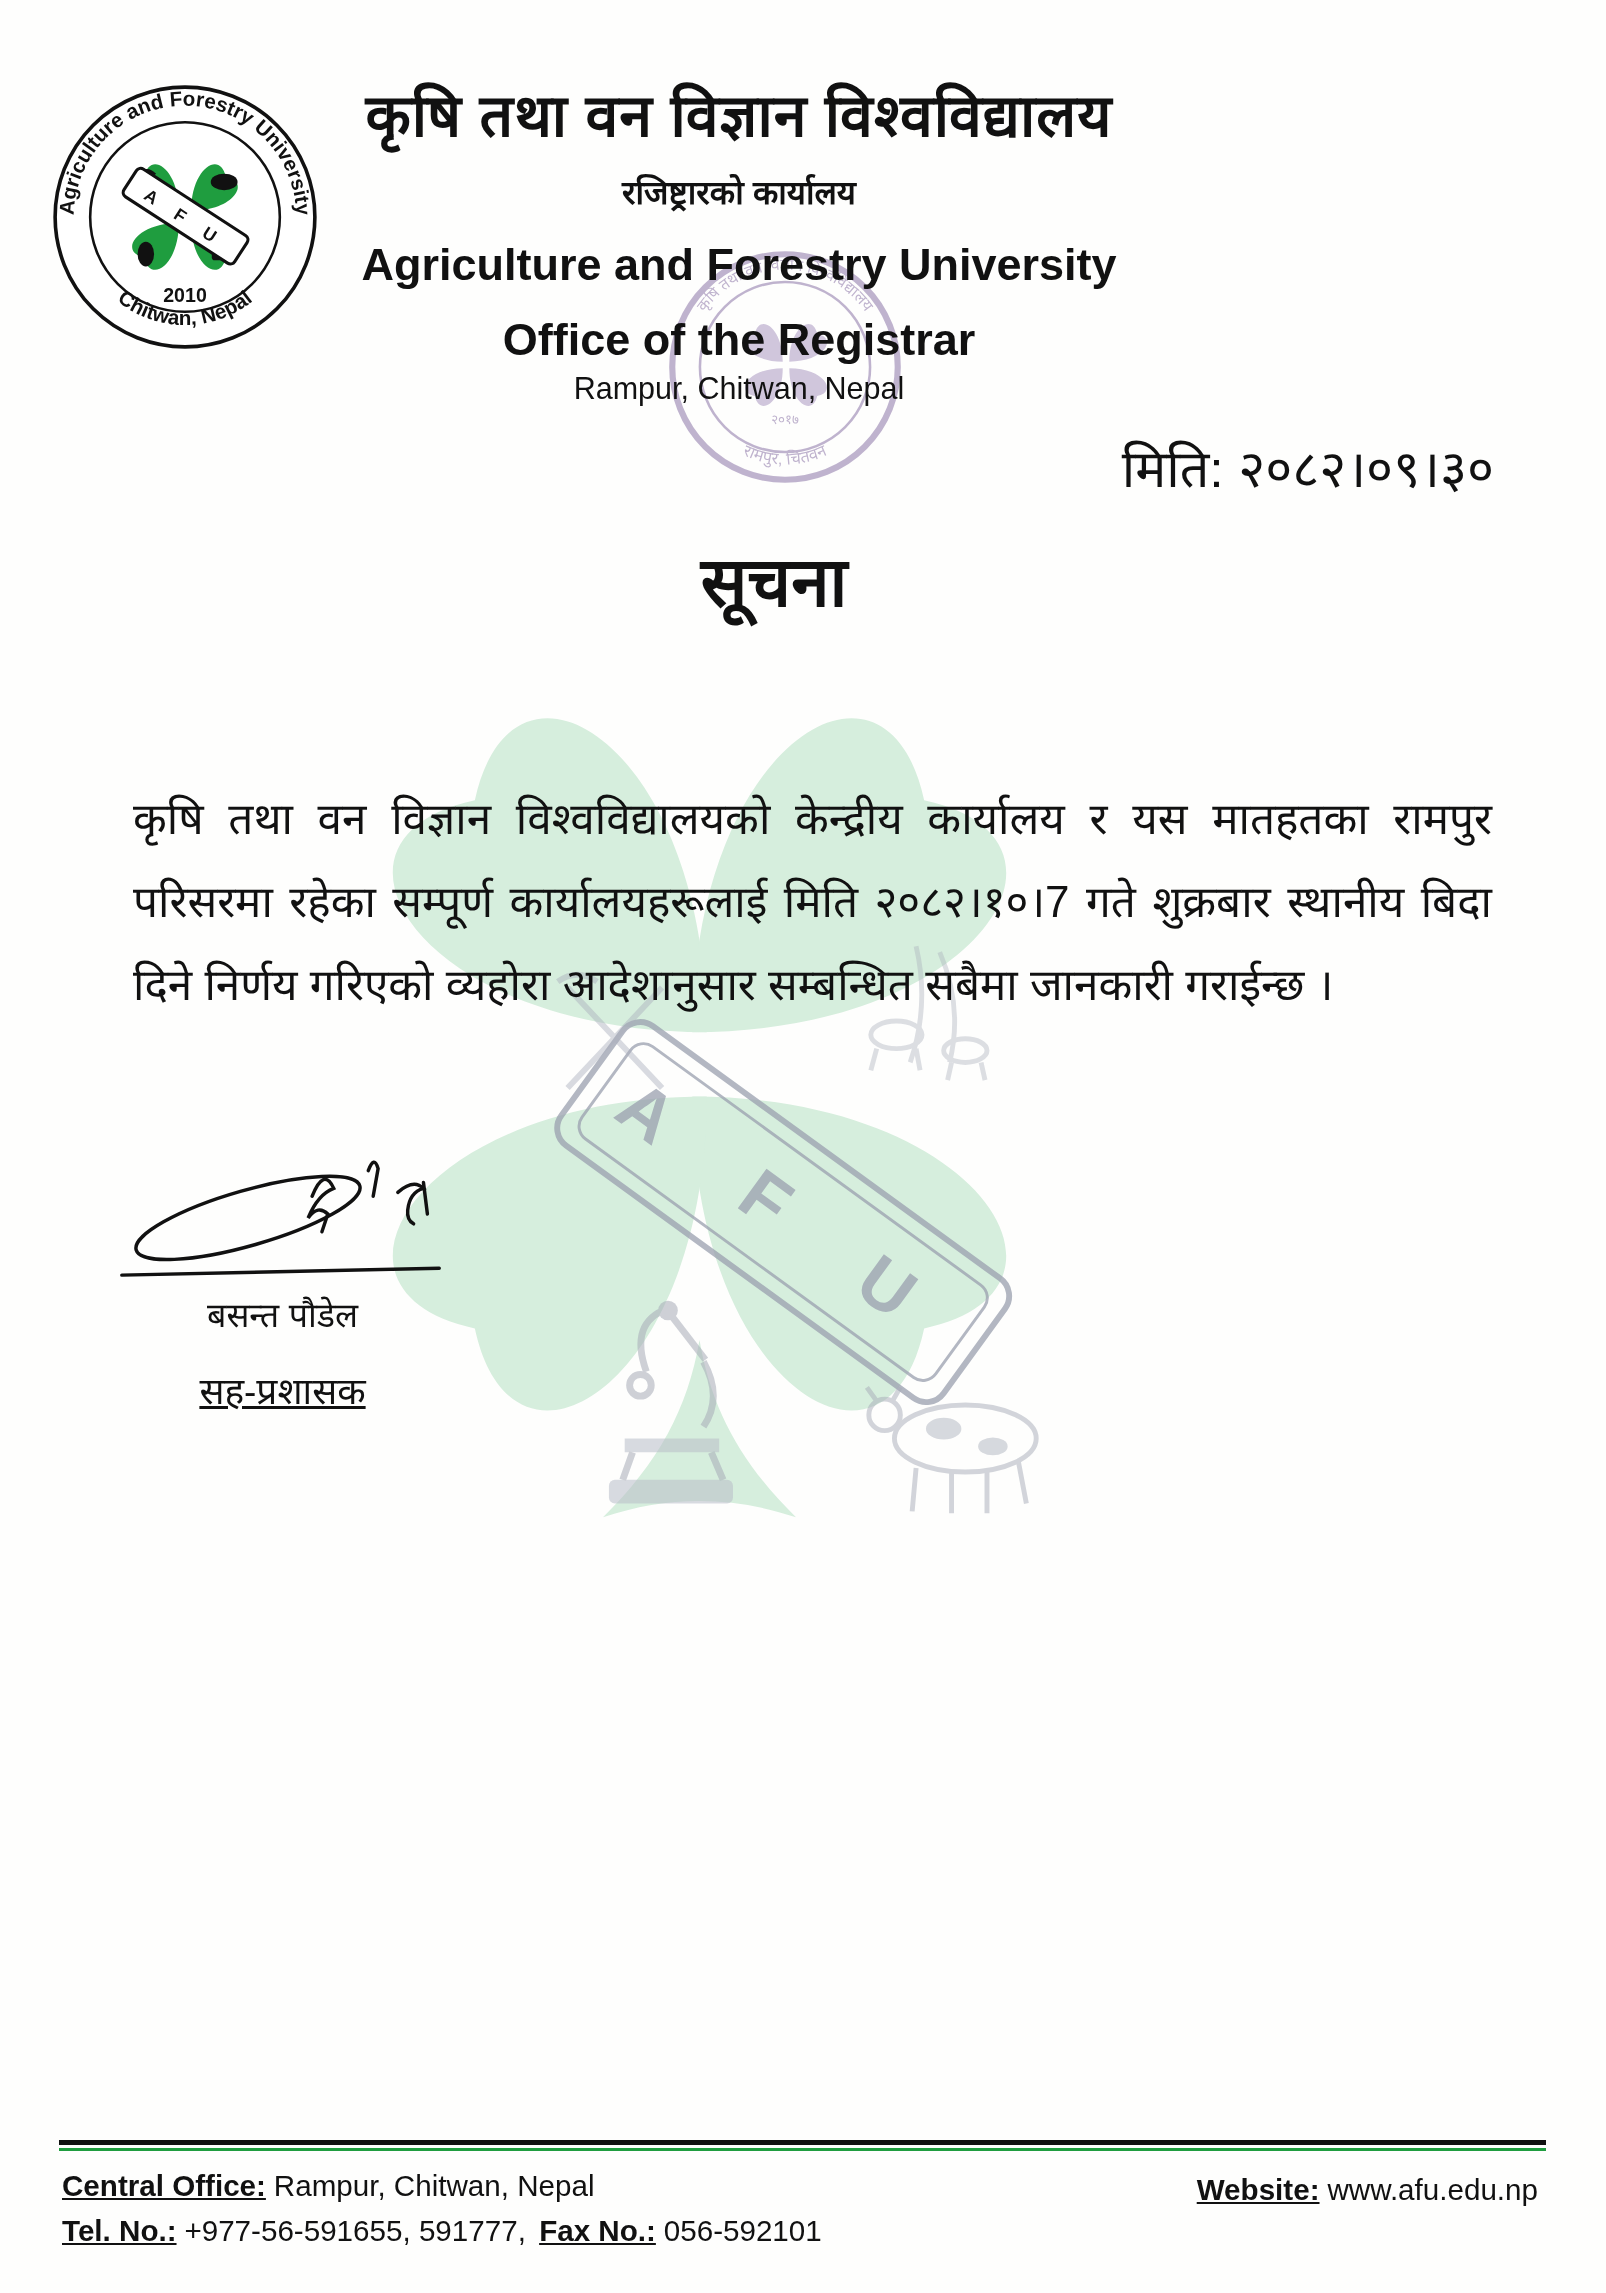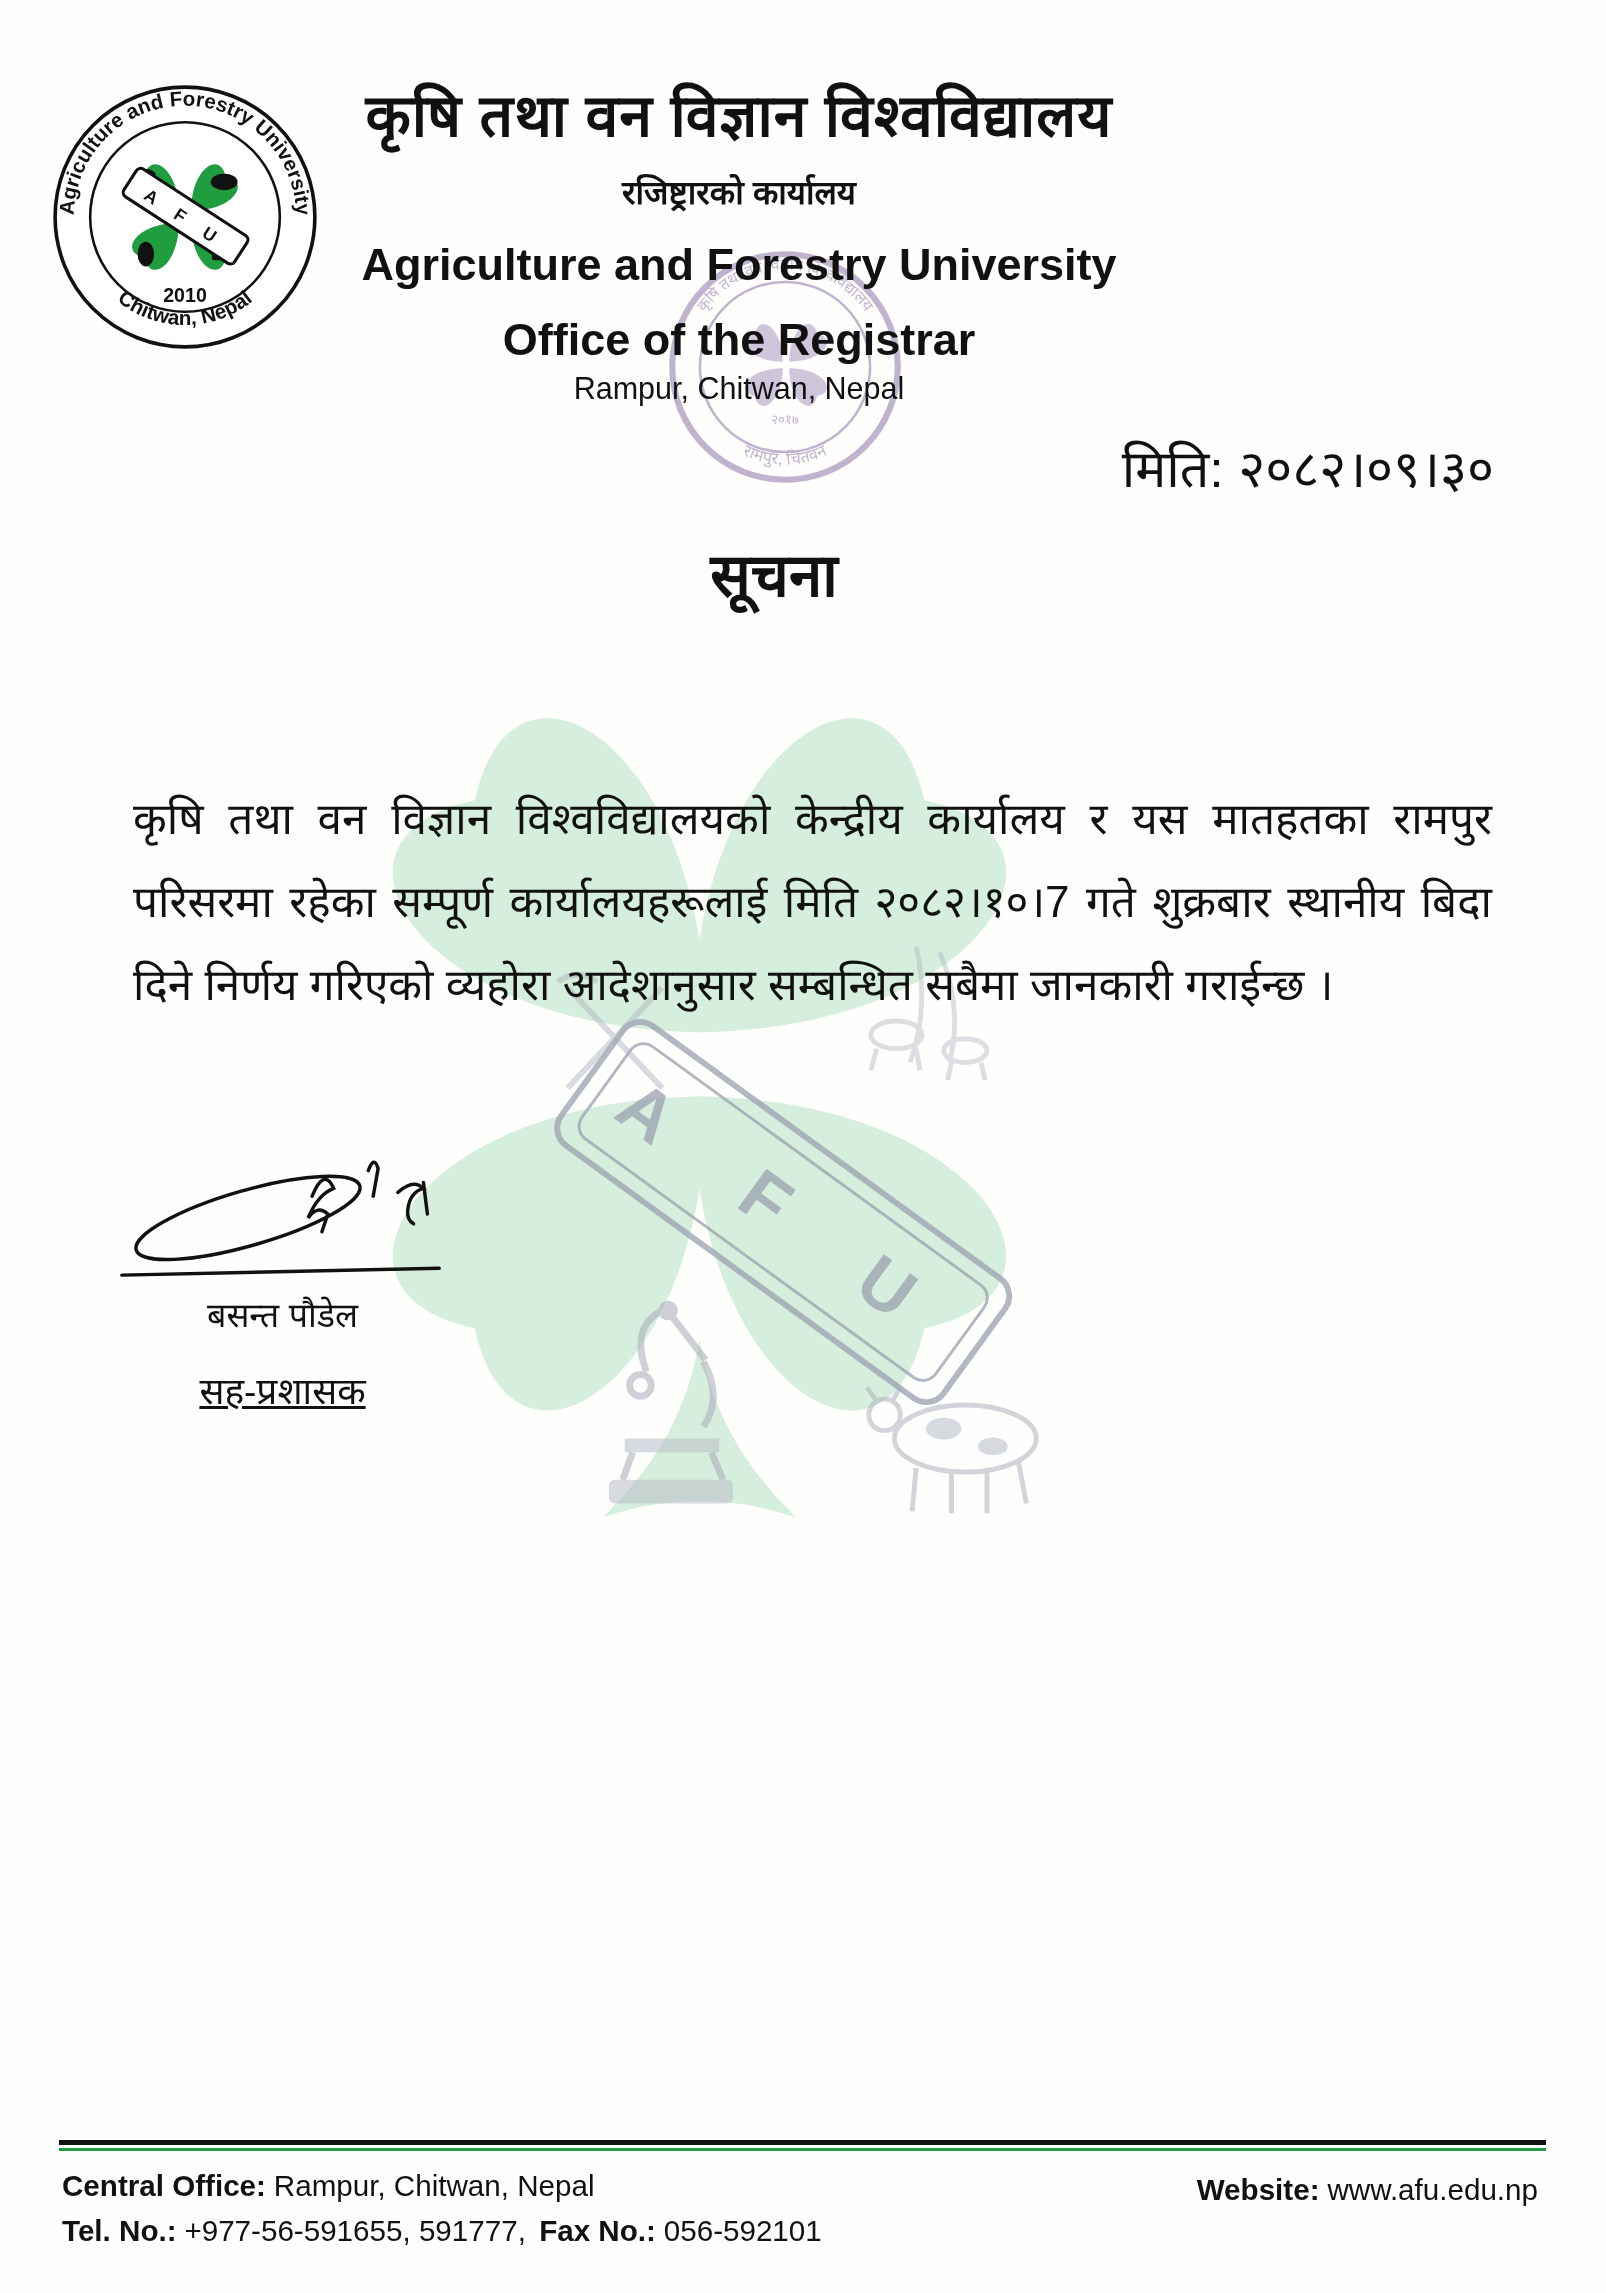--- a/index.html
+++ b/index.html
@@ -22,40 +22,40 @@
   .np-office  { font-size:33px; font-weight:bold; line-height:1.0; margin-top:29.6px; }
   .en-title   { font-size:45px; font-weight:bold; line-height:1.0; margin-top:33px; }
   .en-office  { font-size:45px; font-weight:bold; line-height:1.0; margin-top:30px; }
   .en-address { font-size:30.5px; line-height:1.0; margin-top:11.8px; }
 
   .date-line { position:absolute; top:431px; right:113px; font-size:52px; z-index:2; }
 
   
   .notice-title {
     position:absolute; top:532px; left:0; right:59px; text-align:center;
-    font-size:60px; font-weight:bold; z-index:2;
+    font-size:69px; font-weight:bold; z-index:2;
   }
   .notice-body {
     position:absolute; top:733px; left:133px; width:1359px;
     font-size:44px; line-height:83px; text-align:justify; z-index:2;
   }
 
   
   .signature-block { position:absolute; left:110px; top:1141px; width:345px; text-align:center; z-index:2; }
   .sig-svg { width:345px; height:148px; display:block; }
   .sig-name { font-size:34px; margin-top:2px; }
   .sig-role { font-size:37px; margin-top:27px;text-decoration:underline; }
 
   
   .footer-rule { position:absolute; left:59px; right:61px; top:2140px; z-index:2; }
   .rule-black { height:4.9px; background:#111; }
   .rule-green { height:3px; background:#1f9d3f; margin-top:3px; }
   .footer-left { position:absolute; left:62px; top:2163px; font-size:29.6px; line-height:45px; z-index:2; }
   .footer-right { position:absolute; right:69px; top:2173px; font-size:29.6px; z-index:2; }
-  .footer-left b, .footer-right b { margin-right:7.9px; }
+  .footer-left b, .footer-right b { margin-right:7.9px;text-decoration:underline; }
 </style>
 </head>
 <body>
 
 <div class="page">
 
   <svg class="watermark-svg" viewBox="0 0 840 950" aria-hidden="true">
     <g fill="#d6eedd">
       <path d="M0,62 C-46,16 -34,-34 0,-12 C34,-34 46,16 0,62 Z" transform="translate(230,220) rotate(-45) scale(4.5)"></path>
       <path d="M0,62 C-46,16 -34,-34 0,-12 C34,-34 46,16 0,62 Z" transform="translate(610,220) rotate(45) scale(4.5)"></path>

